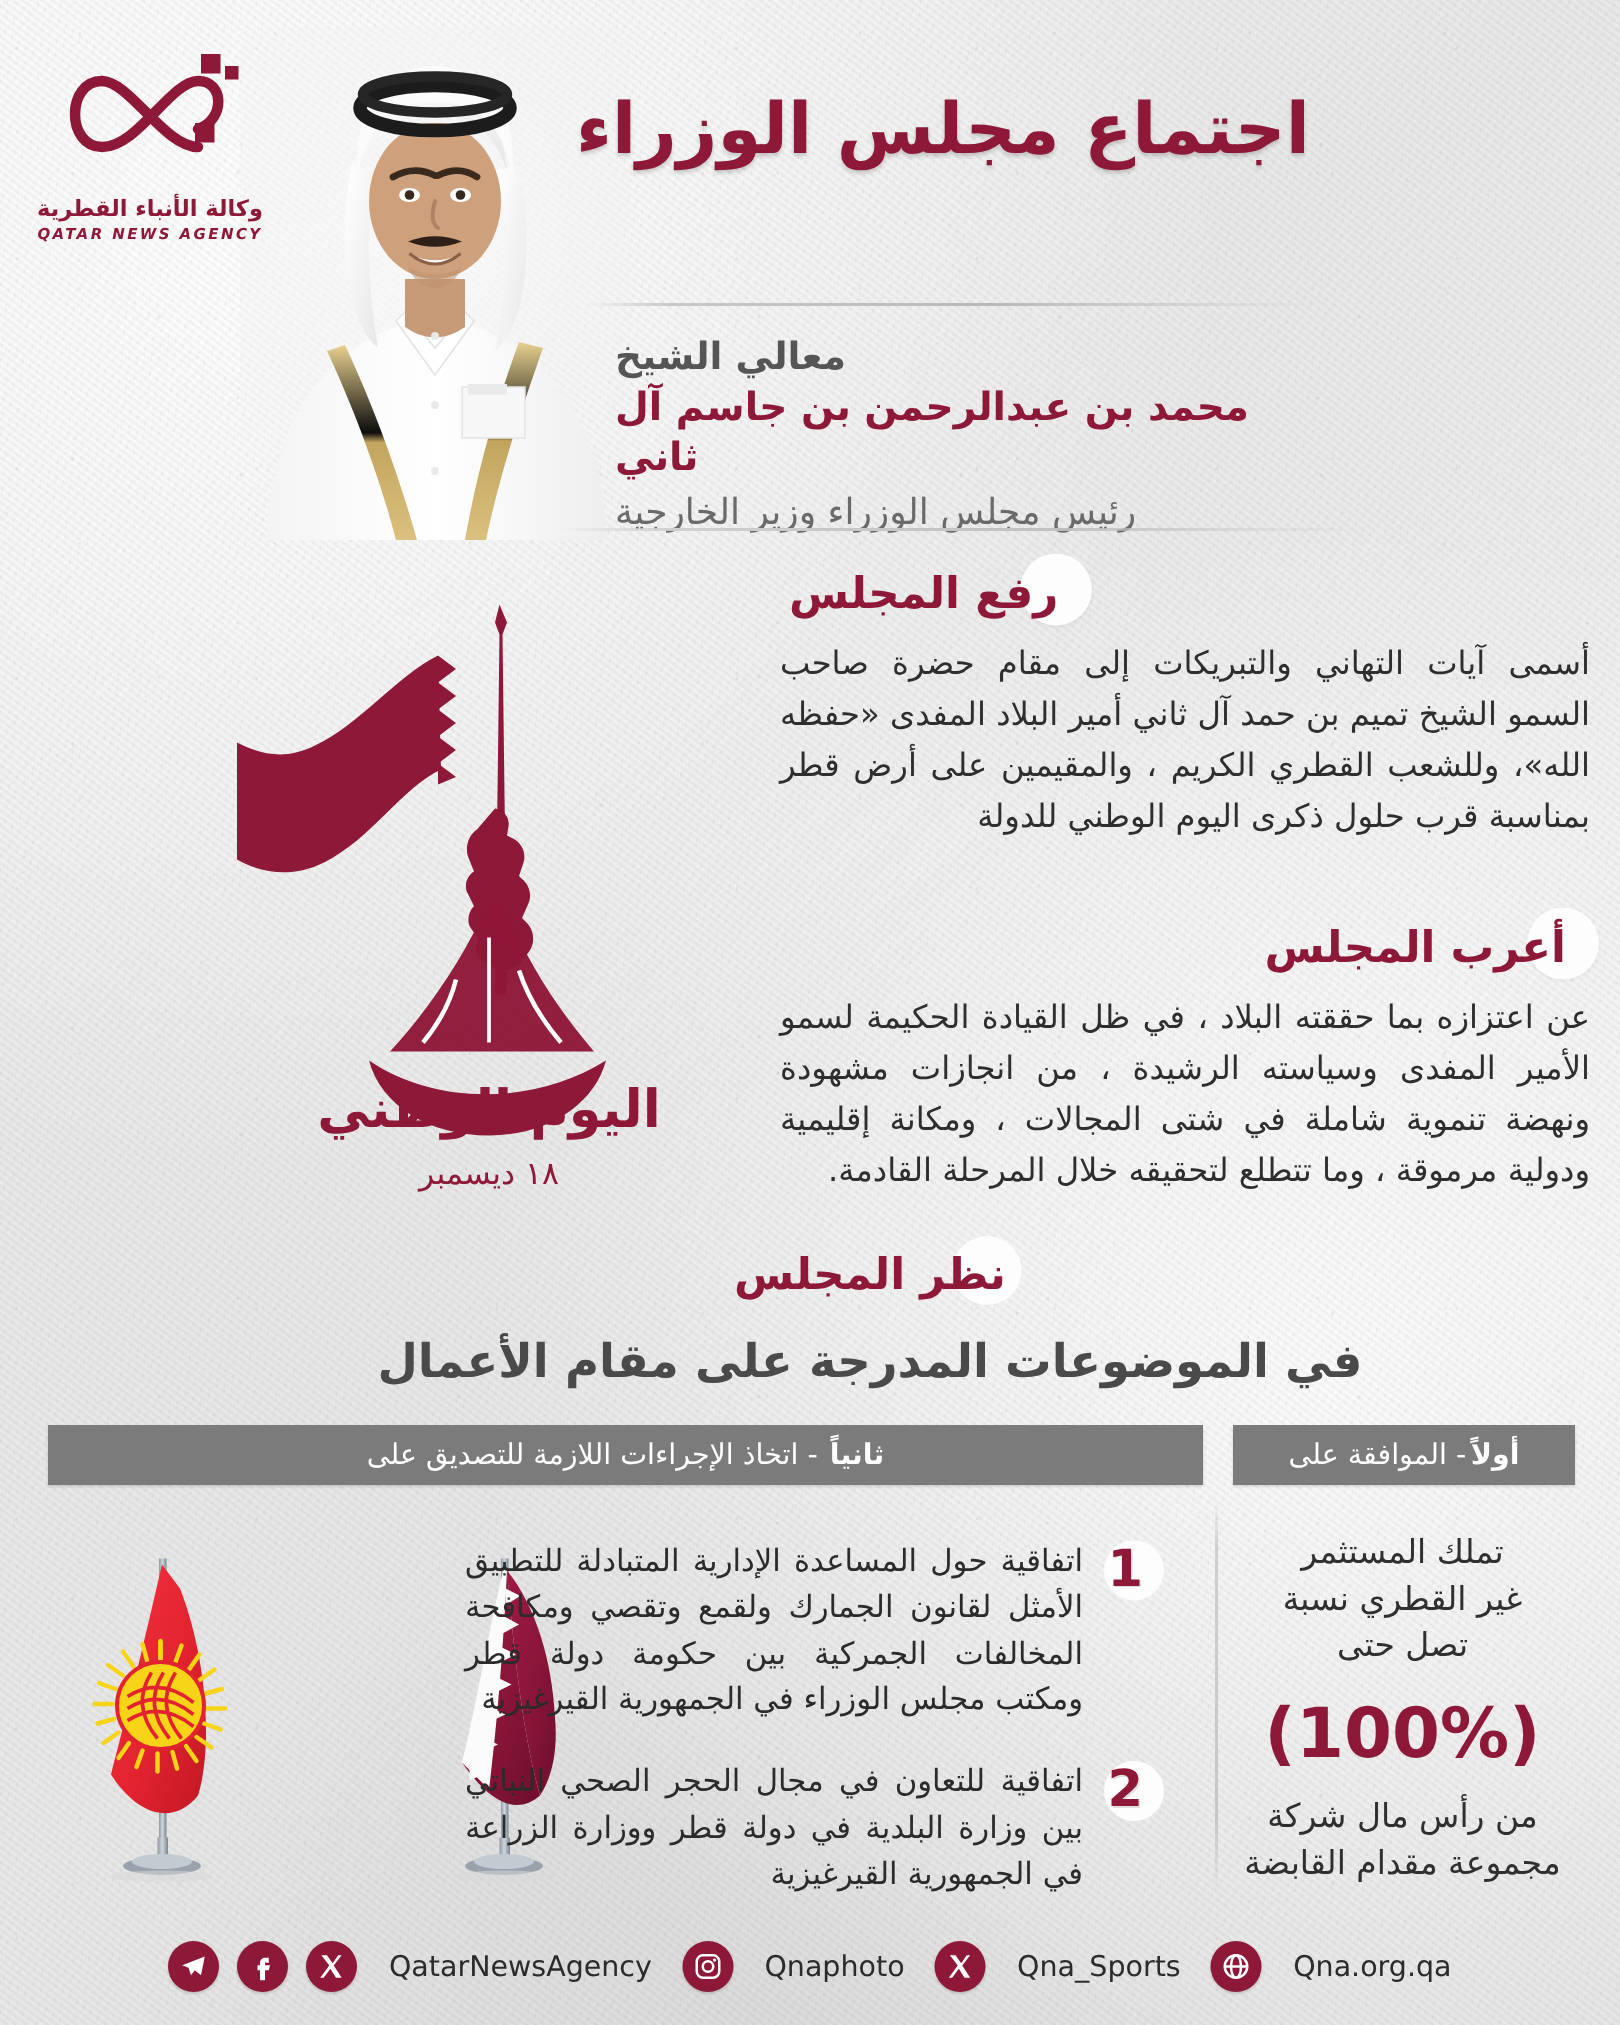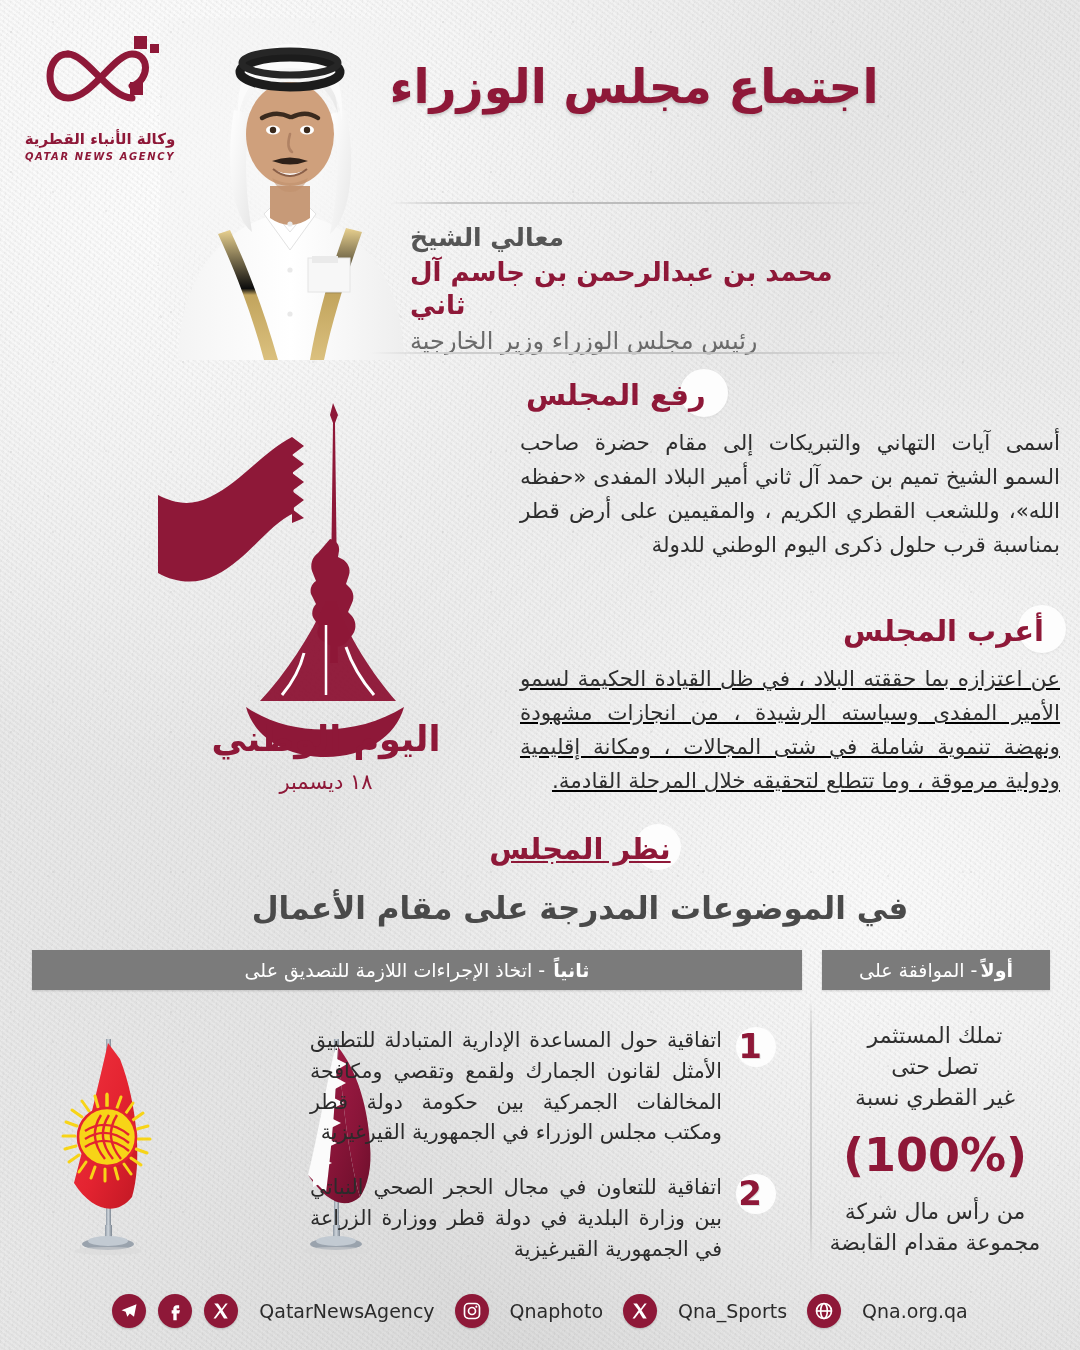--- a/index.html
+++ b/index.html
@@ -34,21 +34,21 @@
       radial-gradient(circle at 23% 61%, rgba(175,175,175,.45) 0 1.2px, transparent 1.2px),
       radial-gradient(circle at 41% 13%, rgba(165,165,165,.4) 0 1px, transparent 1px),
       radial-gradient(circle at 67% 44%, rgba(180,180,180,.5) 0 1.4px, transparent 1.4px),
       radial-gradient(circle at 88% 77%, rgba(170,170,170,.45) 0 1px, transparent 1px),
       radial-gradient(circle at 53% 88%, rgba(175,175,175,.4) 0 1.2px, transparent 1.2px);
     background-size:160px 140px,210px 190px,130px 170px,240px 220px,180px 150px,200px 240px;
   }
 
   
   #header-title{
-    position:absolute;right:196px;top:62px;width:500px;text-align:center;
+    position:absolute;right:196px;top:62px;width:500px;text-align:left;
     direction:rtl;
   }
   .main-title{
     font-size:47px;font-weight:bold;color:#8E1838;letter-spacing:0px;
     line-height:1.05;text-shadow:0 2px 3px rgba(0,0,0,.18);
   }
   .sub-date{
     font-size:30px;font-weight:bold;color:#4c4c4c;margin-top:12px;
     text-shadow:0 1px 2px rgba(0,0,0,.12);
   }
@@ -90,21 +90,21 @@
 
   
   #emblem{position:absolute;left:150px;top:385px;width:300px;height:430px;}
 
   
   #consider{position:absolute;right:20px;top:832px;width:960px;text-align:center;direction:rtl;}
   #consider .h1{display:inline-block;position:relative;}
   #consider .h1 .circ{
     position:absolute;right:-10px;top:-8px;width:46px;height:46px;border-radius:50%;background:#fdfdfd;z-index:0;
   }
-  #consider .h1 span.t{position:relative;z-index:1;font-size:29px;font-weight:bold;color:#8E1838;text-decoration:underline;}
+  #consider .h1 span.t{position:relative;z-index:1;font-size:29px;font-weight:bold;color:#8E1838;}
   #consider .h2{font-size:31px;font-weight:bold;color:#4a4a4a;margin-top:24px;}
 
   
   .gray-bar{
     position:absolute;height:40px;background:#7b7b7b;color:#fff;
     display:flex;align-items:center;justify-content:center;direction:rtl;
     font-size:19px;box-shadow:0 1px 2px rgba(0,0,0,.15);
   }
   .gray-bar b{font-weight:bold;}
   #bar-first{right:30px;top:950px;width:228px;}
@@ -285,21 +285,21 @@
   <div class="section" style="top:376px;">
     <div style="text-align:left;">
       <div class="sec-head">
         <span class="circ"></span>
         <span class="t">رفع المجلس</span>
       </div>
     </div>
     <div class="sec-body">أسمى آيات التهاني والتبريكات إلى مقام حضرة صاحب السمو الشيخ تميم بن حمد آل ثاني أمير البلاد المفدى «حفظه الله»، وللشعب القطري الكريم ، والمقيمين على أرض قطر بمناسبة قرب حلول ذكرى اليوم الوطني للدولة</div>
   </div>
 
-  <div class="section" style="top:612px;text-decoration:underline;">
+  <div class="section" style="top:612px;">
     <div style="text-align:right;">
       <div class="sec-head">
         <span class="circ"></span>
         <span class="t">أعرب المجلس</span>
       </div>
     </div>
     <div class="sec-body">عن اعتزازه بما حققته البلاد ، في ظل القيادة الحكيمة لسمو الأمير المفدى وسياسته الرشيدة ، من انجازات مشهودة ونهضة تنموية شاملة في شتى المجالات ، ومكانة إقليمية ودولية مرموقة ، وما تتطلع لتحقيقه خلال المرحلة القادمة.</div>
   </div>
 
   <div id="consider">
@@ -314,22 +314,22 @@
     <b>أولاً</b>
     <span style="margin-right:3px;">- الموافقة على</span>
   </div>
   <div class="gray-bar" id="bar-second">
     <b>ثانياً</b>
     <span style="margin-right:8px;">- اتخاذ الإجراءات اللازمة للتصديق على</span>
   </div>
 
   <div id="col-right">
     <div class="cr-line">تملك المستثمر</div>
+    <div class="cr-line">غير القطري نسبة</div>
     <div class="cr-line">تصل حتى</div>
-    <div class="cr-line">غير القطري نسبة</div>
     <div class="cr-big">(100%)</div>
     <div class="cr-line">من رأس مال شركة</div>
     <div class="cr-line">مجموعة مقدام القابضة</div>
   </div>
   <div id="vdiv"></div>
 
   <div id="flag-qatar">
     <svg viewBox="0 0 140 240" width="140" height="240">
       <defs>
         <linearGradient id="qmar" x1="0" y1="0" x2="1" y2="1">

